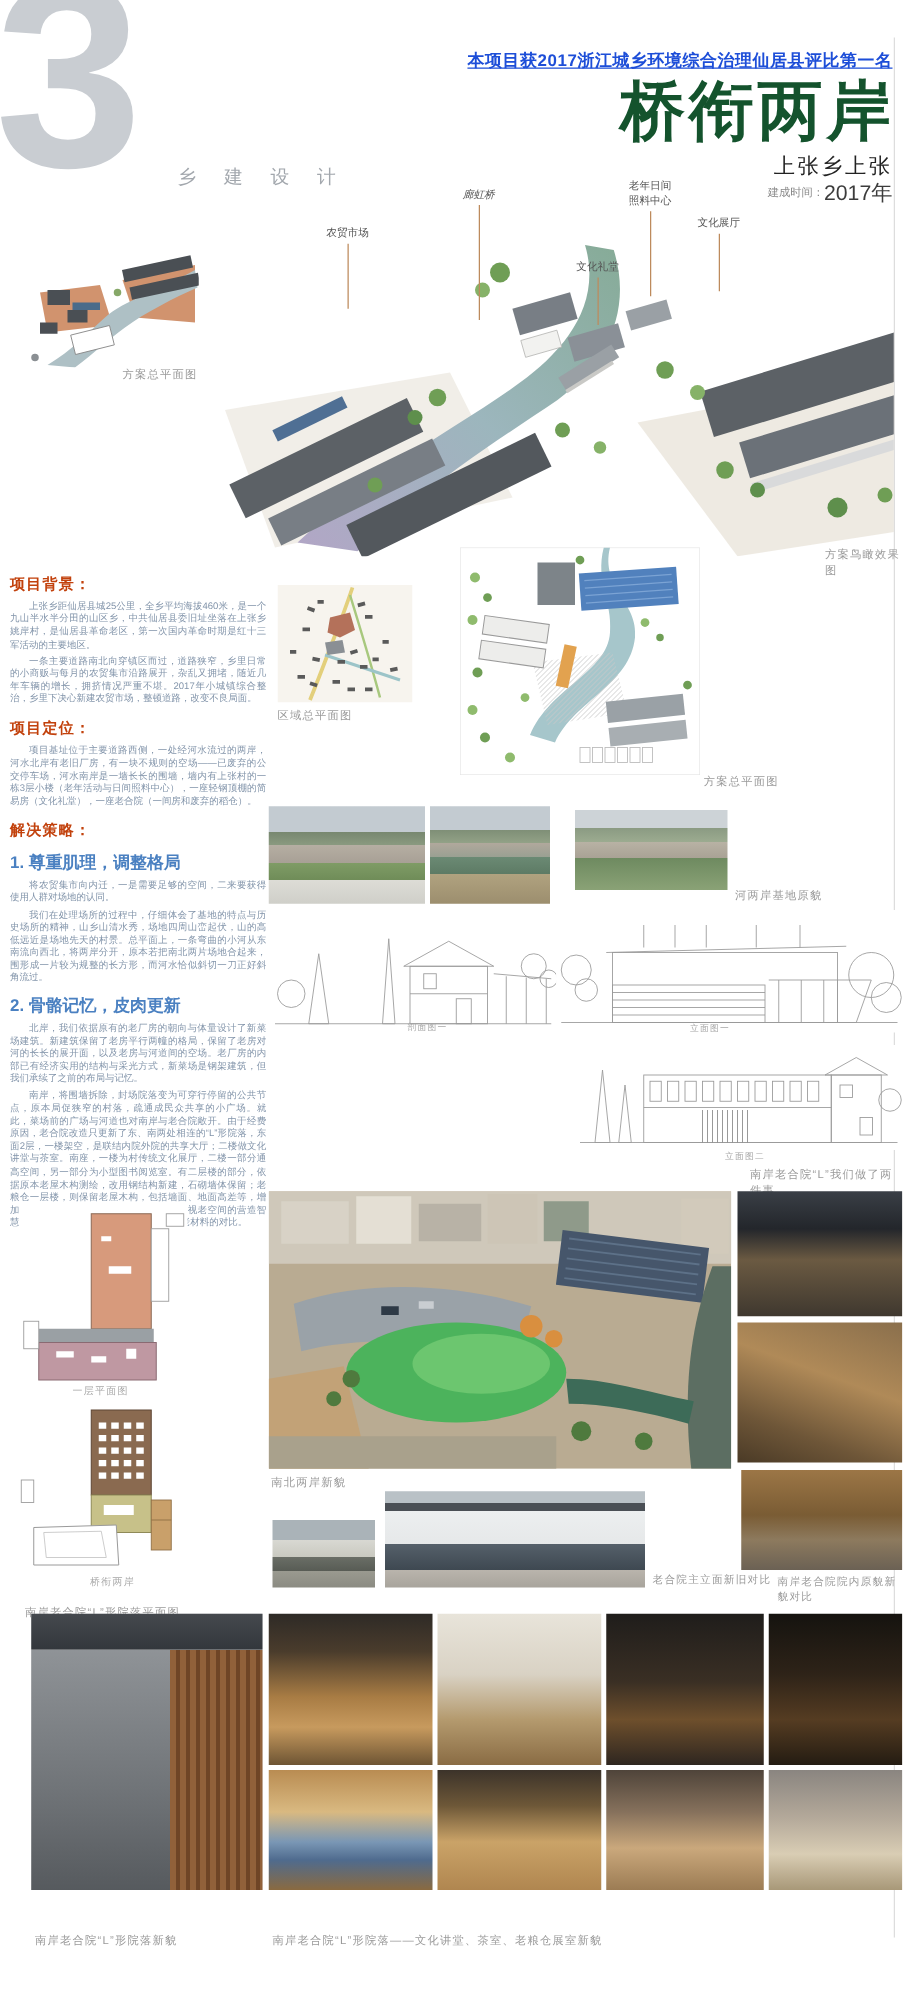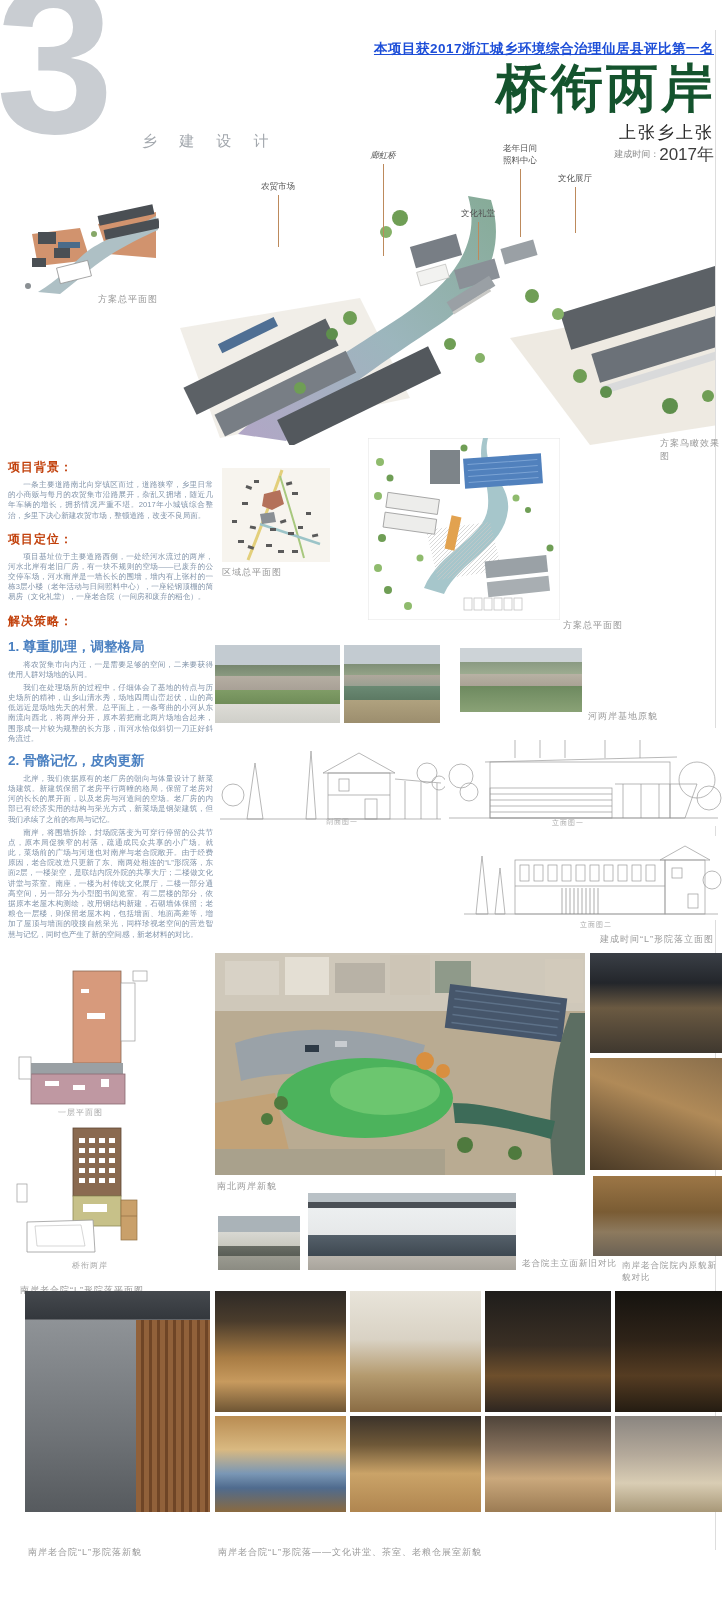--- a/index.html
+++ b/index.html
@@ -140,20 +140,21 @@
       <rect x="54" y="38" width="22" height="6" fill="#4a6b8a"></rect>
       <rect x="54" y="60" width="32" height="16" fill="#ffffff" stroke="#8a8a8a" stroke-width="0.7" transform="rotate(-14 70 68)"></rect>
       <circle cx="24" cy="82" r="3" fill="#8a8f93"></circle>
       <circle cx="90" cy="30" r="3" fill="#86a868"></circle>
     </svg>
   </div>
   <div class="abs cap" style="left:98px;top:293px;">方案总平面图</div>
 
   <div class="abs textcol">
     <div class="h-blue" style="margin-top:0;">项目背景：</div>
+    <p class="body-p">上张乡距仙居县城25公里，全乡平均海拔460米，是一个九山半水半分田的山区乡，中共仙居县委旧址坐落在上张乡姚岸村，是仙居县革命老区，第一次国内革命时期是红十三军活动的主要地区。</p>
     <p class="body-p">一条主要道路南北向穿镇区而过，道路狭窄，乡里日常的小商贩与每月的农贸集市沿路展开，杂乱又拥堵，随近几年车辆的增长，拥挤情况严重不堪。2017年小城镇综合整治，乡里下决心新建农贸市场，整顿道路，改变不良局面。</p>
     <div class="h-blue">项目定位：</div>
     <p class="body-p">项目基址位于主要道路西侧，一处经河水流过的两岸，河水北岸有老旧厂房，有一块不规则的空场——已废弃的公交停车场，河水南岸是一墙长长的围墙，墙内有上张村的一栋3层小楼（老年活动与日间照料中心），一座轻钢顶棚的简易房（文化礼堂），一座老合院（一间房和废弃的稻仓）。</p>
     <div class="h-blue">解决策略：</div>
     <div class="h-sub">1. 尊重肌理，调整格局</div>
     <p class="body-p">将农贸集市向内迁，一是需要足够的空间，二来要获得使用人群对场地的认同。</p>
     <p class="body-p">我们在处理场所的过程中，仔细体会了基地的特点与历史场所的精神，山乡山清水秀，场地四周山峦起伏，山的高低远近是场地先天的村景。总平面上，一条弯曲的小河从东南流向西北，将两岸分开，原本若把南北两片场地合起来，围形成一片较为规整的长方形，而河水恰似斜切一刀正好斜角流过。</p>
     <div class="h-sub">2. 骨骼记忆，皮肉更新</div>
     <p class="body-p">北岸，我们依据原有的老厂房的朝向与体量设计了新菜场建筑。新建筑保留了老房平行两幢的格局，保留了老房对河的长长的展开面，以及老房与河道间的空场。老厂房的内部已有经济实用的结构与采光方式，新菜场是钢架建筑，但我们承续了之前的布局与记忆。</p>
     <p class="body-p">南岸，将围墙拆除，封场院落变为可穿行停留的公共节点，原本局促狭窄的村落，疏通成民众共享的小广场。就此，菜场前的广场与河道也对南岸与老合院敞开。由于经费原因，老合院改造只更新了东、南两处相连的“L”形院落，东面2层，一楼架空，是联结内院外院的共享大厅；二楼做文化讲堂与茶室。南座，一楼为村传统文化展厅，二楼一部分通高空间，另一部分为小型图书阅览室。有二层楼的部分，依据原本老屋木构测绘，改用钢结构新建，石砌墙体保留；老粮仓一层楼，则保留老屋木构，包括墙面、地面高差等，增加了屋顶与墙面的咬接自然采光，同样珍视老空间的营造智慧与记忆，同时也产生了新的空间感，新老材料的对比。</p>
@@ -335,21 +336,21 @@
         <polygon points="200,24 225,10 250,24"></polygon>
         <rect x="212" y="32" width="10" height="10"></rect>
           <rect x="228" y="58" width="10" height="14"></rect>
       </g>
       <polygon points="22,20 28,78 16,78"></polygon>
       <polygon points="40,32 45,78 35,78"></polygon>
       <circle cx="252" cy="44" r="9"></circle>
     </svg>
   </div>
   <div class="abs cap-xs" style="left:580px;top:920px;">立面图二</div>
-  <div class="abs cap" style="left:600px;top:933px;">建成时间“L”形院落立面图</div>
+  <div class="abs cap" style="left:600px;top:933px;">南岸老合院“L”我们做了两件事</div>
 
   <div class="drawingbox" style="left:15px;top:963px;width:135px;height:142px;">
     <svg width="135" height="142" viewBox="0 0 135 142">
       <rect x="58" y="8" width="48" height="92" fill="#d79a7c" stroke="#8a6a56" stroke-width="0.8"></rect>
       <rect x="106" y="20" width="14" height="58" fill="#ffffff" stroke="#9a9a9a" stroke-width="0.7"></rect>
       <rect x="118" y="8" width="14" height="10" fill="none" stroke="#9a9a9a" stroke-width="0.7"></rect>
       <rect x="16" y="100" width="92" height="11" fill="#9aa0a4"></rect>
       <rect x="16" y="111" width="94" height="30" fill="#bf98a2" stroke="#8a6a72" stroke-width="0.8"></rect>
       <rect x="4" y="94" width="12" height="22" fill="#ffffff" stroke="#9a9a9a" stroke-width="0.7"></rect>
       <g fill="#ffffff">

